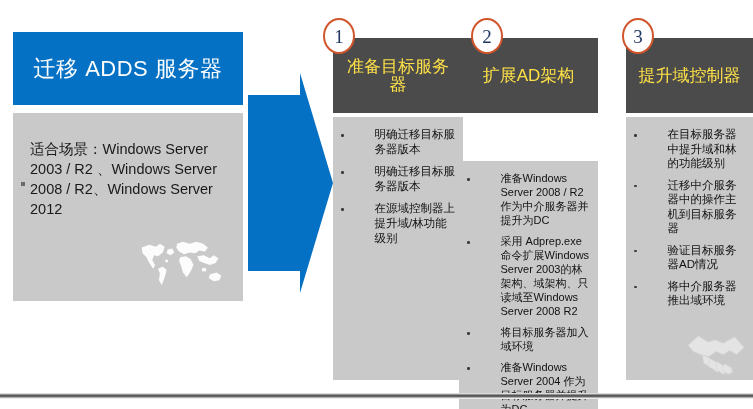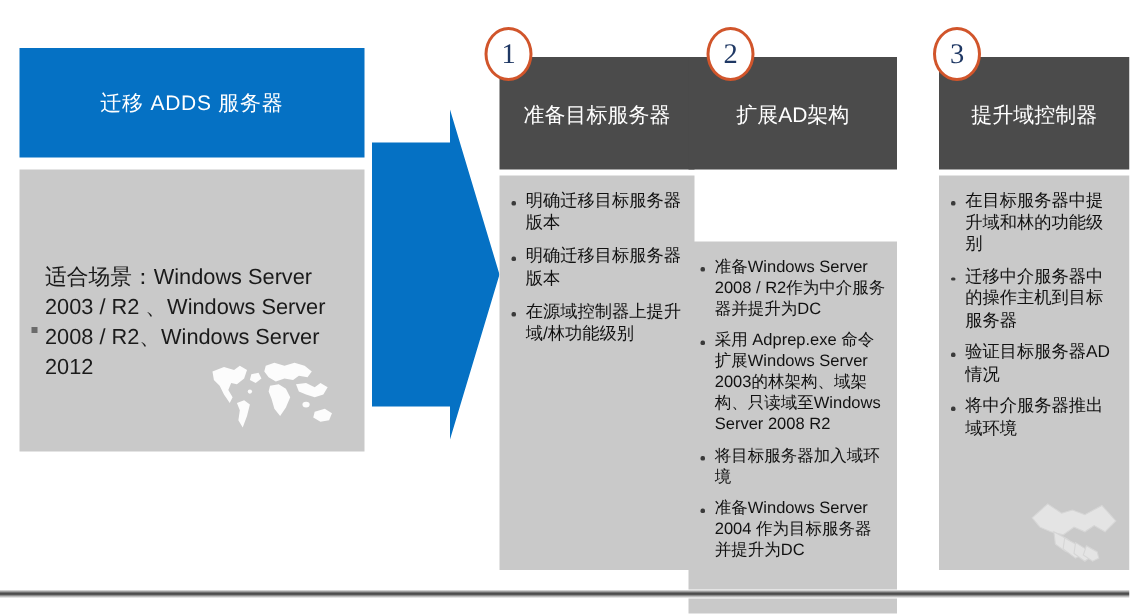--- a/index.html
+++ b/index.html
@@ -34,41 +34,40 @@
     width: 230px;
     height: 73px;
     background: #0571c4;
     display: flex;
     align-items: center;
     justify-content: center;
     box-sizing: border-box;
   }
   .left-title-text {
     color: #ffffff;
-    font-size: 14px;
+    font-size: 22px;
     letter-spacing: 0.5px;
     white-space: nowrap;
   }
   .left-body {
     margin-top: 8px;
     width: 230px;
     height: 188px;
     background: #c9c9c9;
     position: relative;
     box-sizing: border-box;
     overflow: hidden;
   }
   .left-bullet {
     position: absolute;
     left: 8px;
     top: 26px;
     right: 8px;
     display: flex;
     align-items: center;
-    margin-top: 36px;
   }
   .left-bullet .sq {
     width: 4px;
     height: 4px;
     background: #6b6b6b;
     margin-top: 9px;
     margin-right: 5px;
     flex: 0 0 auto;
   }
   .left-bullet .txt {
@@ -107,42 +106,43 @@
   .col-head {
     height: 75px;
     background: #4b4b4b;
     display: flex;
     align-items: center;
     justify-content: center;
     box-sizing: border-box;
     padding: 0 6px;
   }
   .col-head-text {
-    color: #ffffff;
-    font-size: 14px;
+    color: #fde047;
+    font-size: 17px;
     text-align: center;
     line-height: 18px;
   }
   .col-body {
     margin-top: 4px;
     background: #c9c9c9;
     min-height: 262px;
     box-sizing: border-box;
     padding: 10px 7px 8px 4px;
     position: relative;
     overflow: hidden;
   }
   .col-1 .col-body { height: 263px; }
   .col-2 .col-body { height: 263px; margin-top: 48px; }
   .col-3 .col-body { height: 263px; }
 
   .bullet-row {
     display: flex;
     align-items: flex-start;
     margin-bottom: 7px;
+    gap: 24px;
   }
   .bullet-row .dot {
     width: 2.5px;
     height: 2.5px;
     background: #3a3a3a;
     border-radius: 50%;
     margin-top: 7px;
     margin-right: 7px;
     margin-left: 4px;
     flex: 0 0 auto;

